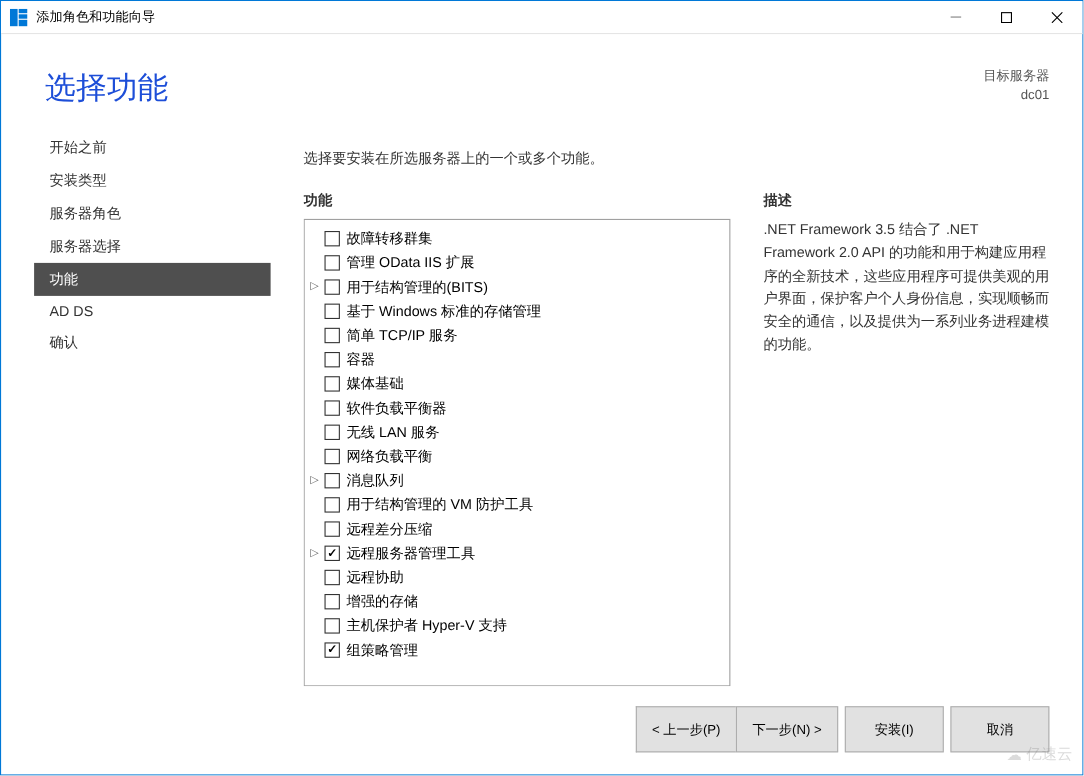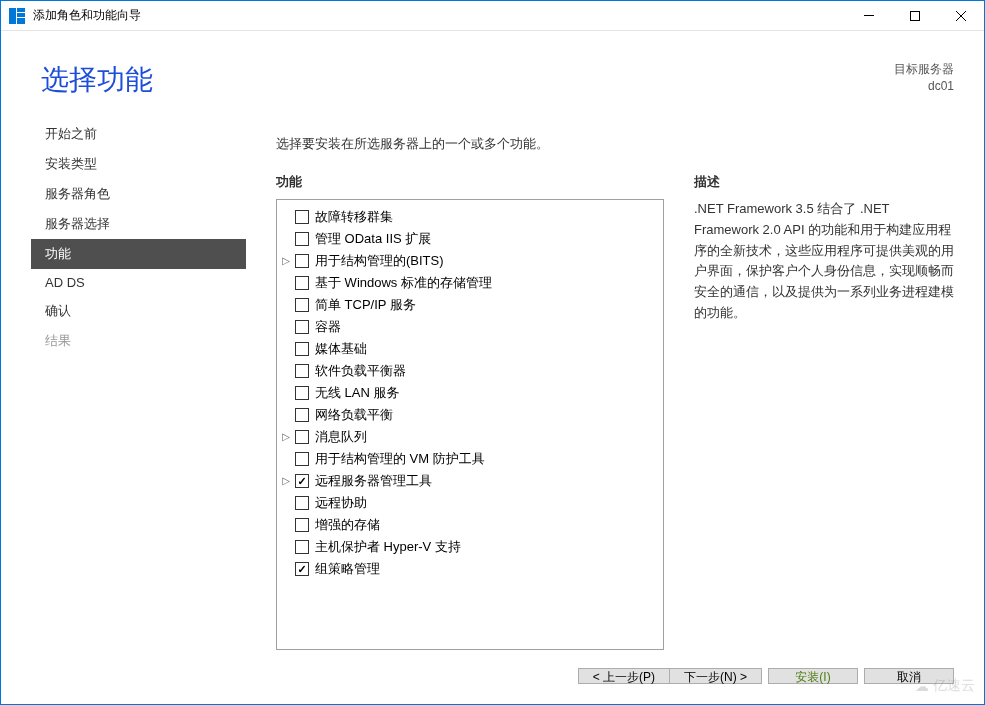--- a/index.html
+++ b/index.html
@@ -26,22 +26,22 @@
 .col-heading { font-size: 13px; font-weight: bold; color: #333; margin-bottom: 8px; }
 .feature-box { flex: 1; border: 1px solid #a0a0a0; overflow-y: scroll; padding: 6px 4px 6px 2px; }
 .feature-item { display: flex; align-items: center; font-size: 13px; color: #000; padding: 1px 0; line-height: 20px; white-space: nowrap; }
 .expander { width: 14px; text-align: center; color: #666; font-size: 10px; cursor: pointer; }
 .expander.empty { visibility: hidden; }
 .chk { width: 14px; height: 14px; border: 1px solid #333; margin: 0 6px 0 2px; display: inline-flex; align-items: center; justify-content: center; font-size: 11px; cursor: pointer; flex-shrink: 0; }
 .chk.checked::after { content: "✓"; color: #000; font-weight: bold; }
 .desc-col { width: 260px; flex-shrink: 0; }
 .desc-text { font-size: 13px; color: #333; line-height: 1.6; }
 .footer { padding: 18px 30px 20px; display: flex; justify-content: flex-end; gap: 6px; border-top: 0; }
-.btn { min-width: 90px; height: 16px; padding: 0 14px; font-size: 12px; background: #e1e1e1; border: 1px solid #adadad; cursor: pointer; }
-.btn.disabled { color: #4d7c0f; cursor: default; }
+.btn { min-width: 90px; height: 42px; padding: 0 14px; font-size: 12px; background: #e1e1e1; border: 1px solid #adadad; cursor: pointer; }
+.btn.disabled { color: #000000; cursor: default; }
 .btn-group { display: flex; }
 .btn-group .btn:first-child { border-right: none; }
 .watermark { position: fixed; bottom: 10px; right: 10px; opacity: 0.3; font-size: 14px; color: #888; display: flex; align-items: center; gap: 4px; }
 </style>
 </head>
 <body>
 
 <div class="window">
 
   <div class="titlebar">
@@ -84,21 +84,20 @@
 
     <div class="body-row">
       <div class="sidebar">
         <div class="side-item">开始之前</div>
         <div class="side-item">安装类型</div>
         <div class="side-item">服务器角色</div>
         <div class="side-item">服务器选择</div>
         <div class="side-item active">功能</div>
         <div class="side-item">AD DS</div>
         <div class="side-item">确认</div>
-        <div class="side-item disabled">结果</div>
       </div>
 
       <div class="main">
         <div class="instruction">选择要安装在所选服务器上的一个或多个功能。</div>
         <div class="columns">
           <div class="features-col">
             <div class="col-heading">功能</div>
             <div class="feature-box" id="feature-box">
                 <div class="feature-item">
                   <span class="expander empty">▷</span>
@@ -154,20 +153,25 @@
                   <span class="expander">▷</span>
                   <span class="chk"></span>
                   <span>消息队列</span>
                 </div>
                 <div class="feature-item">
                   <span class="expander empty">▷</span>
                   <span class="chk"></span>
                   <span>用于结构管理的 VM 防护工具</span>
                 </div>
                 <div class="feature-item">
+                  <span class="expander empty">▷</span>
+                  <span class="chk"></span>
+                  <span>远程差分压缩</span>
+                </div>
+                <div class="feature-item">
                   <span class="expander">▷</span>
                   <span class="chk checked"></span>
                   <span>远程服务器管理工具</span>
                 </div>
                 <div class="feature-item">
                   <span class="expander empty">▷</span>
                   <span class="chk"></span>
                   <span>远程协助</span>
                 </div>
                 <div class="feature-item">

